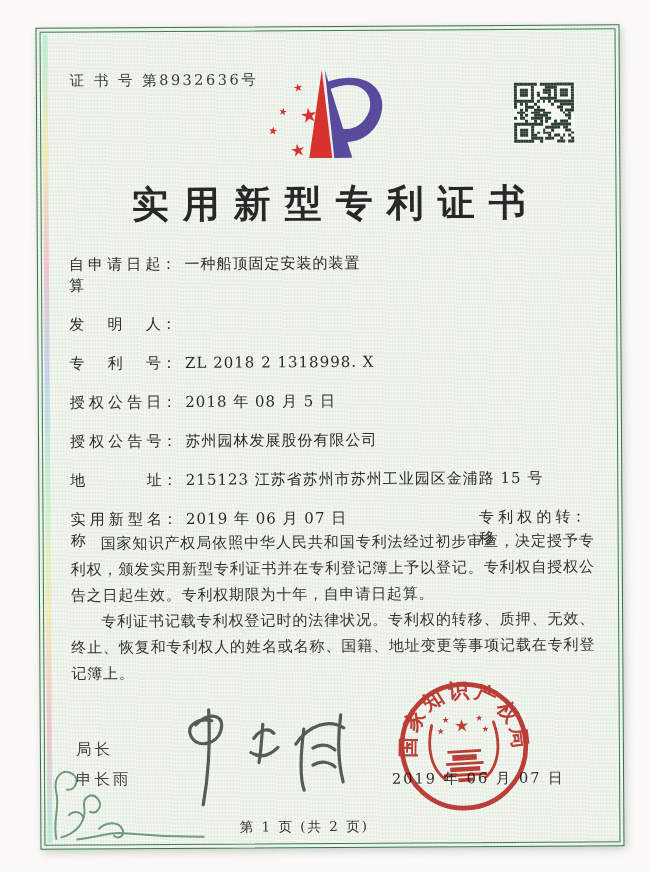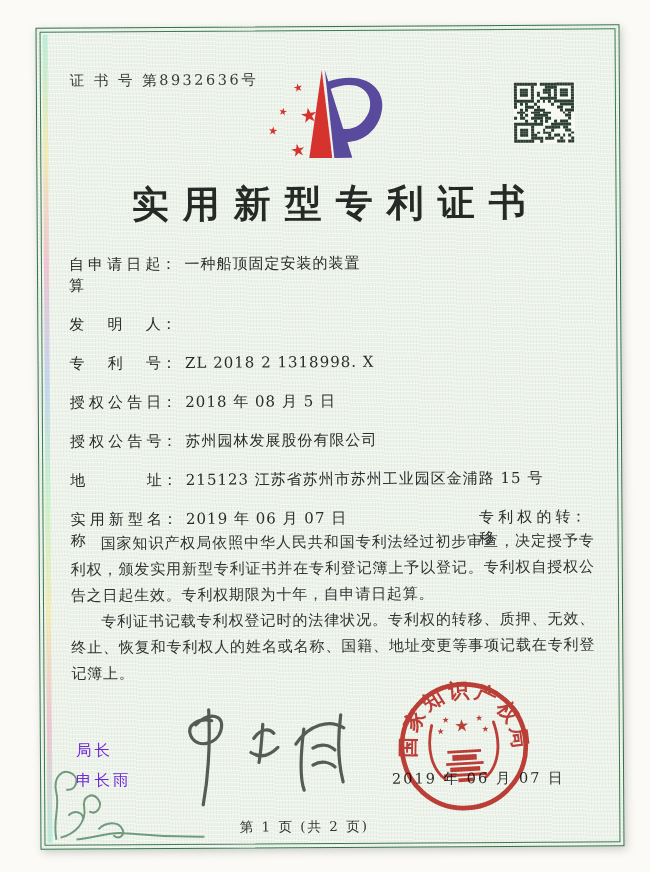--- a/index.html
+++ b/index.html
@@ -37,21 +37,21 @@
   .fcolon{flex:none;margin-right:8px;}
   .fvalue{letter-spacing:1px;}
   .grant-row{margin-top:4px;}
   .grant-right{margin-left:auto;display:flex;align-items:baseline;padding-right:2px;}
 
   .body-text{position:absolute;left:32px;right:28px;top:503px;font-size:15px;line-height:26px;
              letter-spacing:.8px;text-align:justify;color:#333;}
   .body-text p{margin:0;text-indent:2em;}
 
   .signer{position:absolute;left:36px;top:708px;font-size:15.5px;letter-spacing:3px;
-          font-family:Liberation Sans, sans-serif;color:#6d28d9;line-height:30px;}
+          font-family:Liberation Mono, monospace;color:#404040;line-height:30px;}
   .signature{position:absolute;left:126px;top:676px;width:215px;height:118px;}
 
   .seal{position:absolute;left:349px;top:646px;width:150px;height:150px;z-index:2;
         transform:rotate(-3deg);opacity:.92;mix-blend-mode:multiply;}
   .seal-date{position:absolute;left:352px;top:744px;width:200px;z-index:1;
              font-size:14.5px;letter-spacing:2px;color:#2e2e2e;}
 
   .flourish{position:absolute;left:6px;bottom:5px;width:160px;height:95px;opacity:.75;}
 
   .footer{position:absolute;left:0;right:0;bottom:12px;text-align:center;

